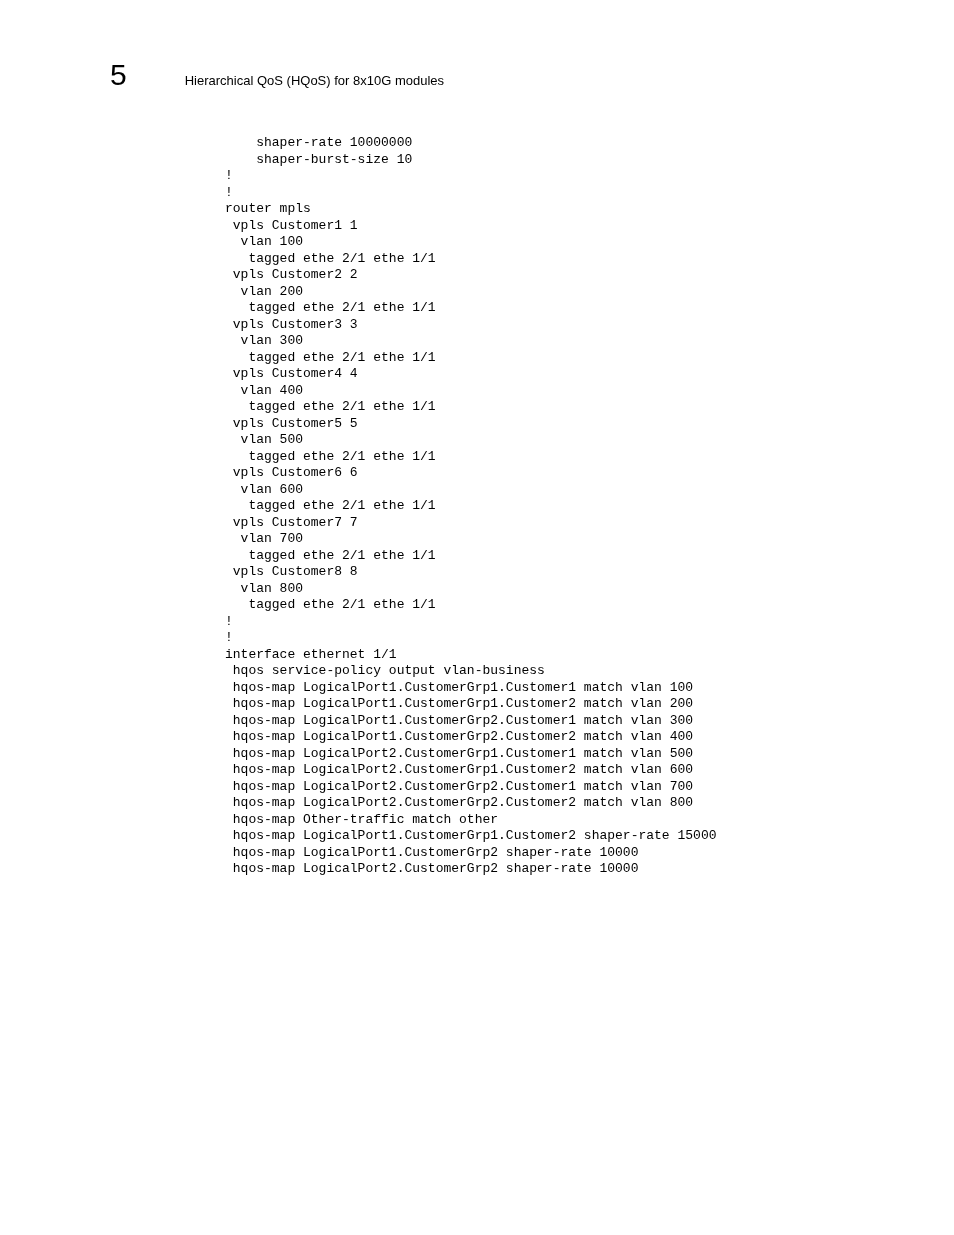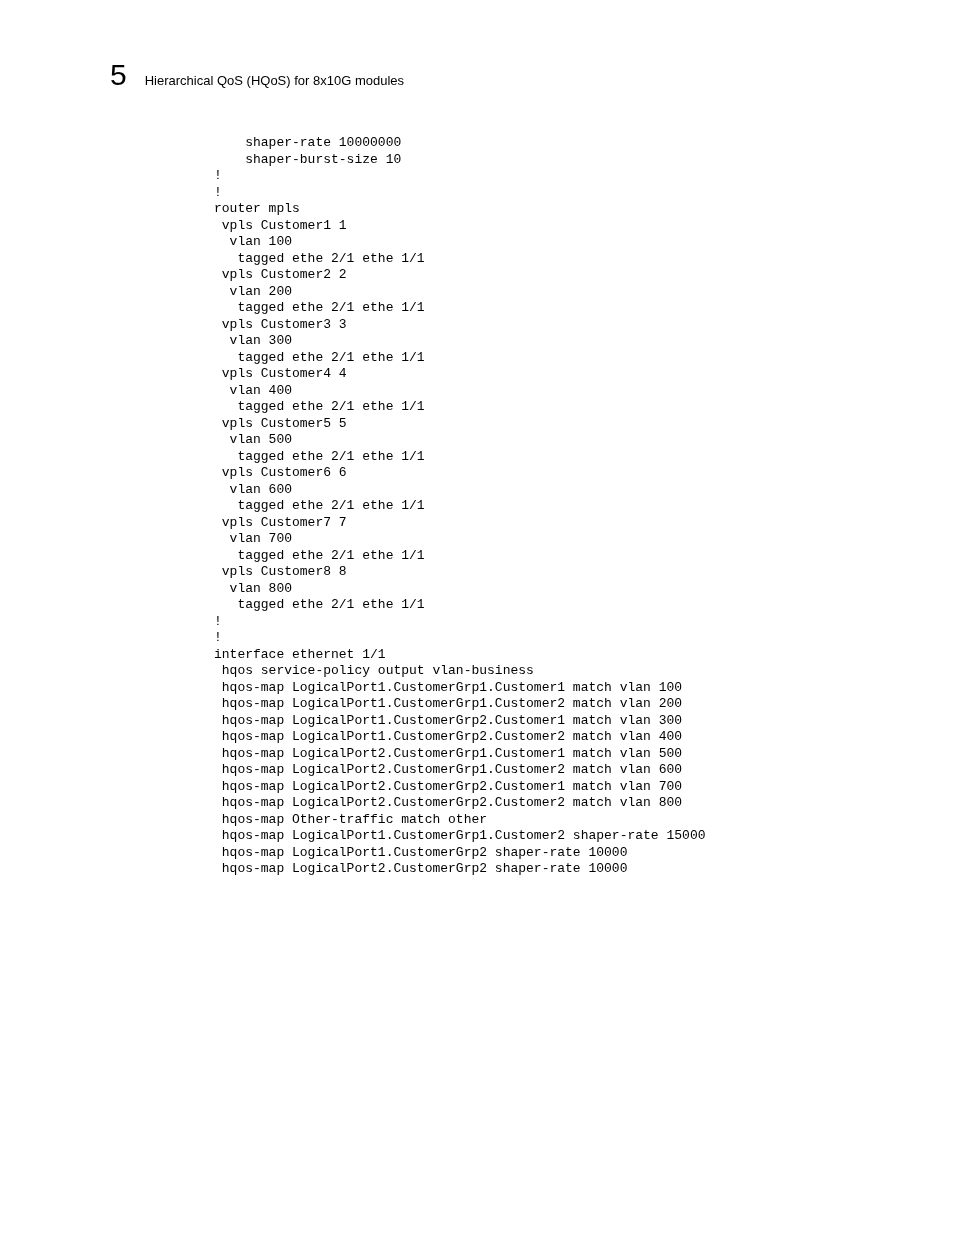--- a/index.html
+++ b/index.html
@@ -29,25 +29,26 @@
   .chapter-number {
     font-size: 30px;
     font-weight: 400;
     font-family: Arial, Helvetica, sans-serif;
     line-height: 1;
   }
   .header-title {
     font-size: 13px;
     color: #000000;
     margin-top: 10px;
+    margin-left: 40px;
   }
   .config-block {
     position: absolute;
     top: 135px;
-    left: 214px;
+    left: 225px;
     font-family: "Courier New", Courier, monospace;
     font-size: 13px;
     line-height: 16.5px;
     white-space: pre;
     color: #000000;
   }
 </style>
 </head>
 <body>
 

